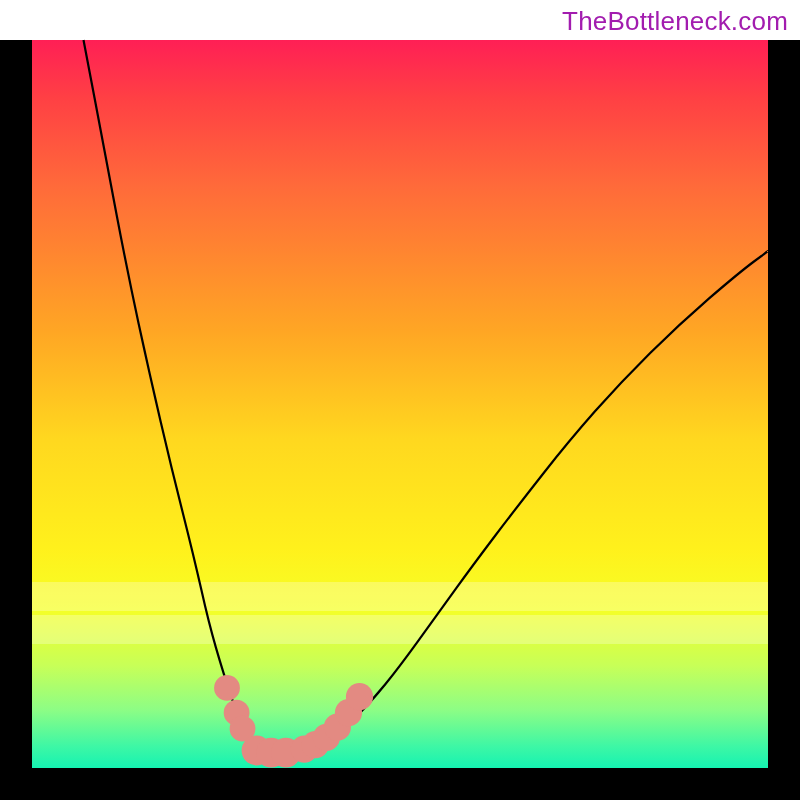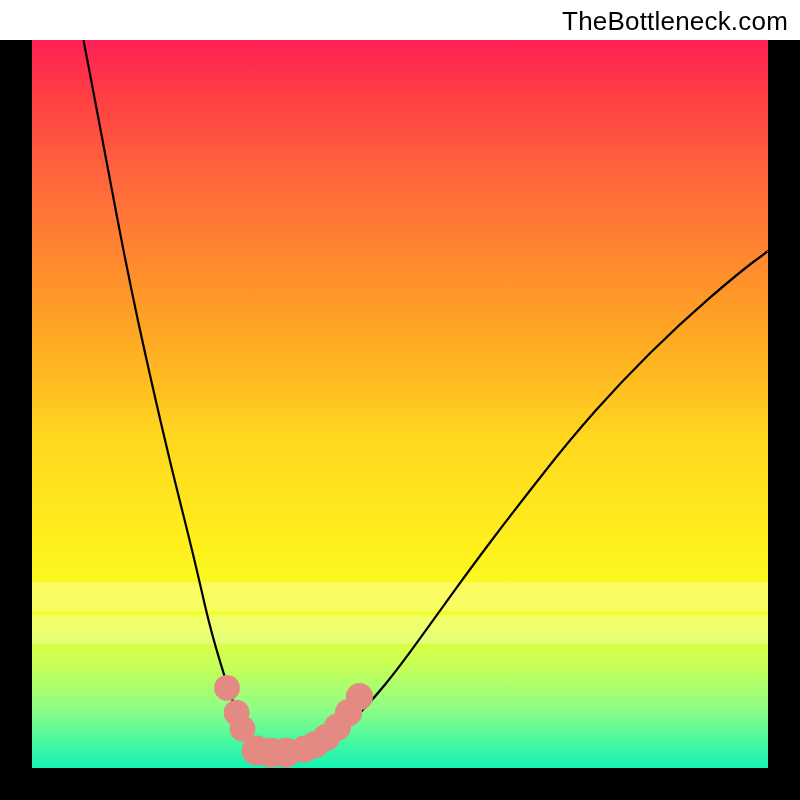--- a/index.html
+++ b/index.html
@@ -15,21 +15,21 @@
     position: relative;
     width: 800px;
     height: 800px;
   }
   .watermark {
     position: absolute;
     top: 6px;
     right: 12px;
     font-size: 26px;
     font-weight: 500;
-    color: #000000;
+    color: #a21caf;
     letter-spacing: 0.2px;
     user-select: none;
   }
   .frame {
     position: absolute;
     left: 0;
     top: 40px;
     width: 800px;
     height: 760px;
     background: #000;

